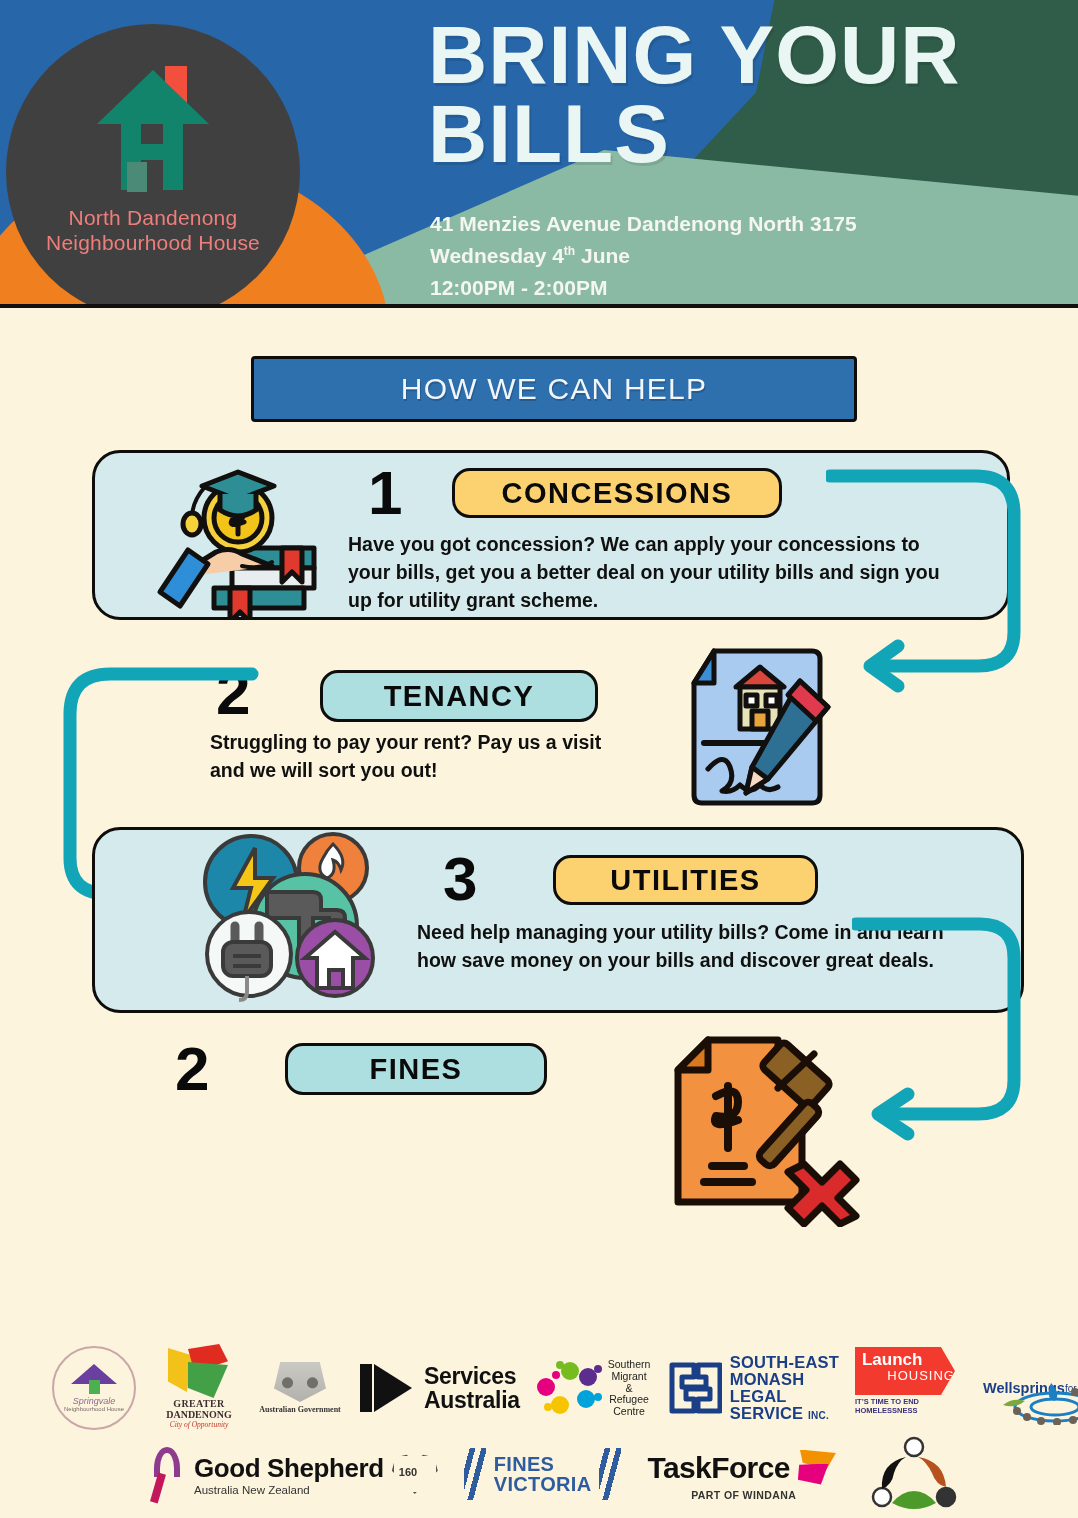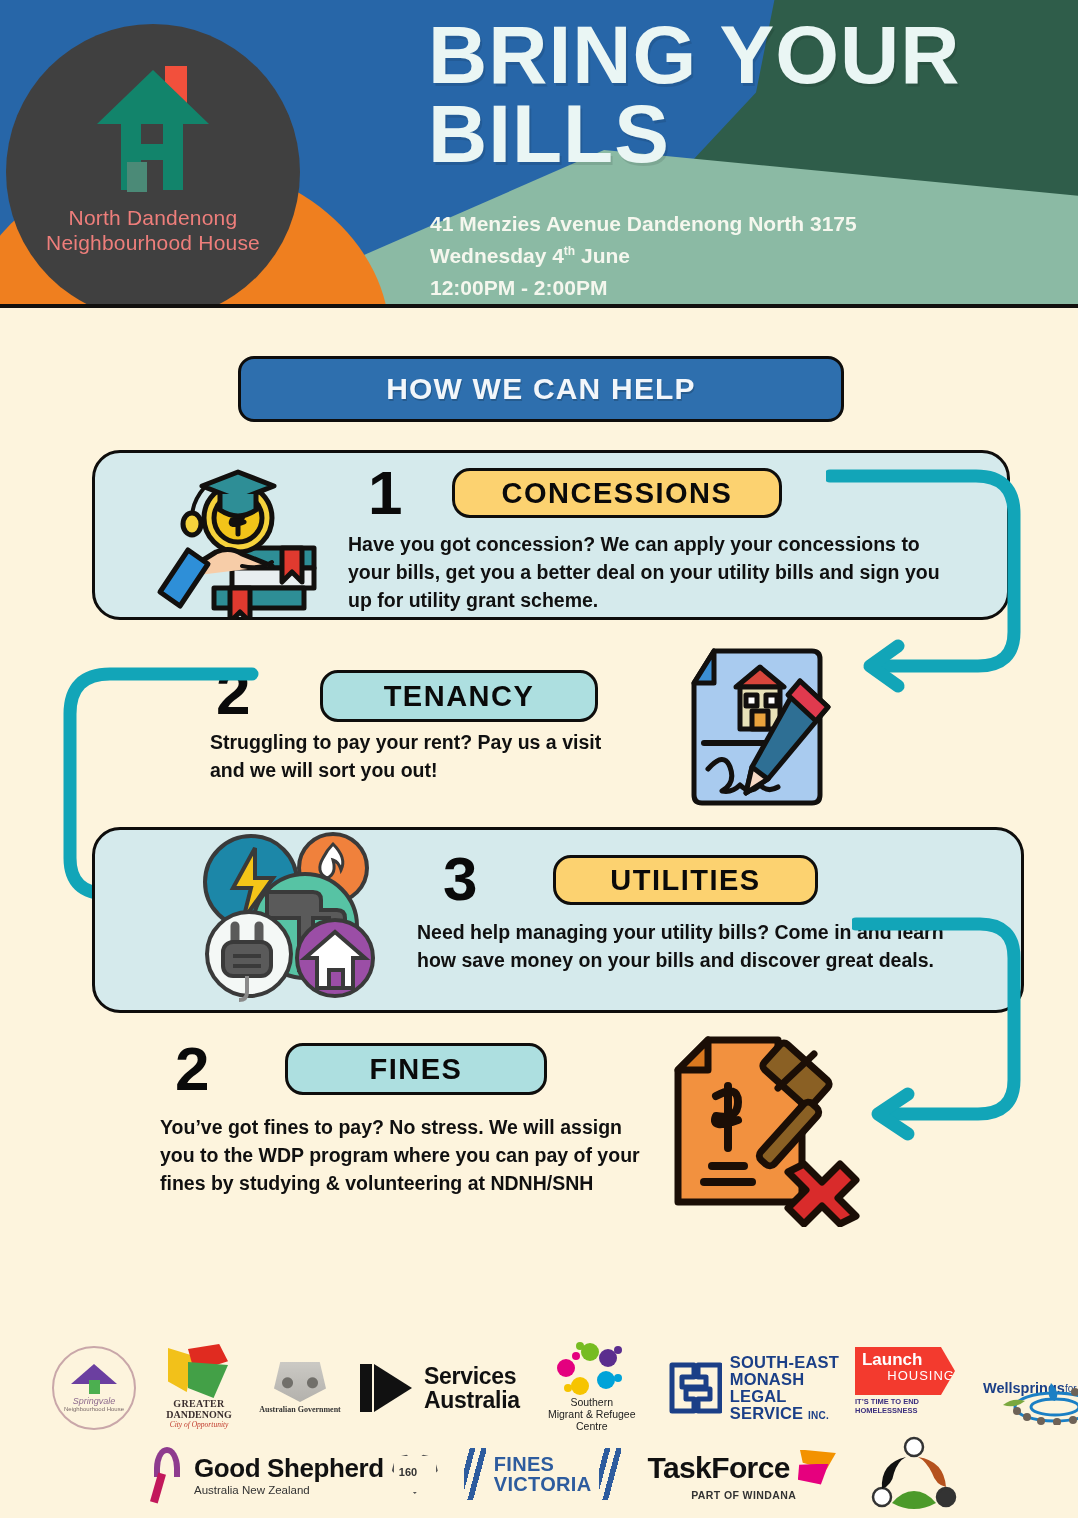--- a/index.html
+++ b/index.html
@@ -62,24 +62,25 @@
   }
   .hdr-title .l2 { display:block; }
   .hdr-sub {
     position:absolute; left:430px; top:208px; width:600px;
     color:#F5F7EE; font-weight:700; font-size:21px; line-height:1.52;
   }
   .hdr-sub sup { font-size:12px; vertical-align:super; }
 
   
   .banner {
-    position:absolute; background:#2E6FAE; border:3px solid #0E0D0C; border-radius:16px;
-    color:#F2F6FA; font-weight:700; font-size:30px; letter-spacing:1.2px;
+    position:absolute; background:#2E6FAE; border:3px solid #0E0D0C; border-radius:4px;
+    color:#F2F6FA; font-weight:400; font-size:30px; letter-spacing:1.2px;
     display:flex; align-items:center; justify-content:center;
     text-shadow:1px 2px 0 rgba(0,0,0,.18);
+    margin-left:13px;
   }
   #banner-help     { left:238px; top:356px; width:606px; height:66px; }
   #banner-partners { left:238px; top:1270px; width:606px; height:66px; }
 
   
   .card {
     position:absolute; background:#D5EAEC; border:3px solid #0E0D0C; border-radius:28px;
   }
   #card-1 { left:92px;  top:450px; width:918px; height:170px; }
   #card-3 { left:92px;  top:827px; width:932px; height:186px; }
@@ -172,21 +173,21 @@
   .ag-t { font-size:8px; font-weight:700; color:#333; margin-top:3px; font-family:"Liberation Serif", serif; }
 
   .servaus { height:74px; display:flex; align-items:center; gap:10px; }
   .sa-mark { position:relative; width:56px; height:56px; }
   .sa-bar { position:absolute; left:2px; top:4px; width:12px; height:48px; background:#111; }
   .sa-tri { position:absolute; left:16px; top:4px; width:0; height:0;
             border-top:24px solid transparent; border-bottom:24px solid transparent;
             border-left:38px solid #111; }
   .sa-txt { font-size:23px; font-weight:700; color:#111; line-height:1.06; letter-spacing:-.3px; }
 
-  .smrc { width:112px; height:92px; display:flex; flex-direction:column; align-items:center; }
+  .smrc { width:112px; height:92px; display:flex; flex-direction:row; align-items:center; }
   .smrc-mark { position:relative; width:72px; height:54px; }
   .smrc-t { font-size:10.5px; color:#222; text-align:center; line-height:1.12; margin-top:1px; }
 
   .semls { height:78px; display:flex; align-items:center; gap:8px; }
   .sm-logo { position:relative; width:58px; height:62px; }
   .semls-t { font-size:16.5px; font-weight:900; color:#1B3F87; line-height:1.04; letter-spacing:.2px; }
   .semls-t .inc { font-size:10px; }
 
   .launch { width:112px; height:82px; display:flex; flex-direction:column; align-items:flex-start; }
   .lh-tag { position:relative; width:100px; height:48px; background:#F33A2E;
@@ -373,21 +374,20 @@
         <path d="M44 150 h48" stroke-width="8"></path>
         <rect x="104" y="26" width="64" height="34" rx="5" fill="#8A6024" transform="rotate(42 136 43)"></rect>
         <rect x="120" y="64" width="18" height="76" rx="6" fill="#8A6024" transform="rotate(42 129 102)"></rect>
         <path d="M118 56 L154 22" stroke-width="7" fill="none"></path>
         <path d="M144 132 L162 150 L180 132 L196 148 L178 166 L196 184 L180 192 L162 174 L144 192 L128 176 L146 158 L128 140 Z" fill="#D92B2B"></path>
       </g>
     </svg>
   </div>
   <div class="step-num" id="num-4">2</div>
   <div class="pill mint" id="pill-4">FINES</div>
-  <div class="body-text" id="text-4">You’ve got fines to pay? No stress. We will assign you to the WDP program where you can pay of your fines by studying &amp; volunteering at NDNH/SNH</div>
 
 
   <div class="partners">
 
     <div class="prow" id="prow-1">
 
       <div class="logo springvale">
         <div class="sv-ring">
           <div class="sv-house">
               <div class="sv-roof"></div>

